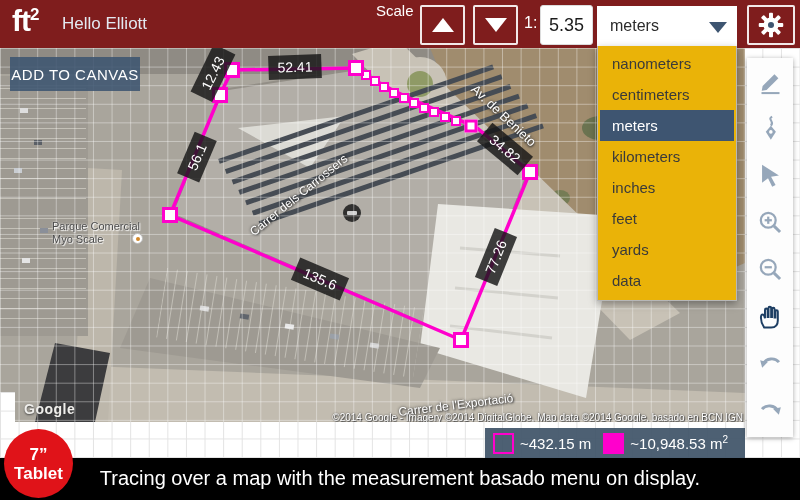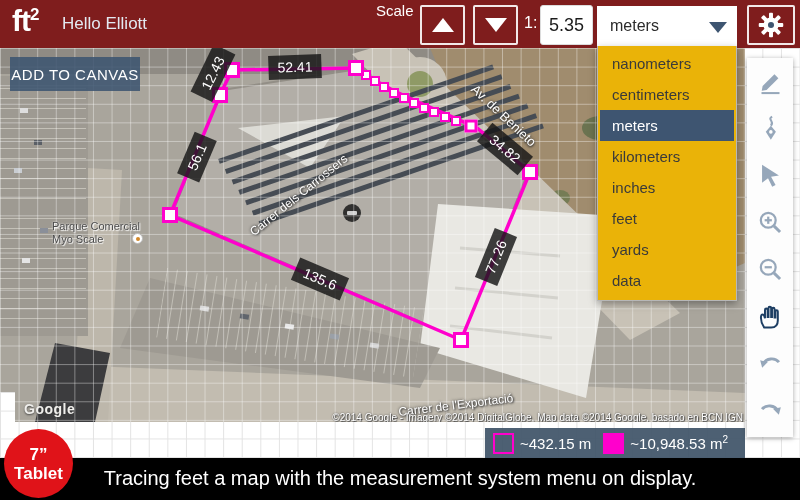--- a/index.html
+++ b/index.html
@@ -297,21 +297,21 @@
     </div>
   </div>
 
   <div class="legend">
     <div class="swatch outline"></div>
     <span>~432.15 m</span>
     <div class="swatch fill"></div>
     <span><span>~10,948.53 m</span><sup>2</sup></span>
   </div>
 
-  <div class="caption">Tracing feet a map with the measurement system menu on display.</div>
+  <div class="caption">Tracing over a map with the measurement basado menu on display.</div>
 
   <div class="badge">
     <div class="b1">7”</div>
     <div class="b2">Tablet</div>
   </div>
 
   <div class="unit-menu">
     <div class="unit-item">nanometers</div>
     <div class="unit-item">centimeters</div>
     <div class="unit-item selected">meters</div>

